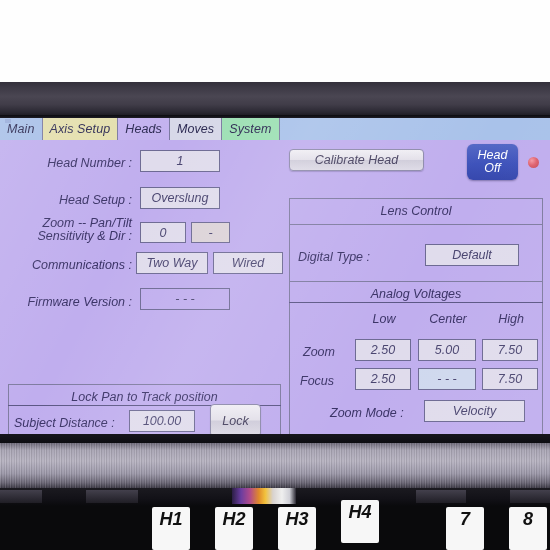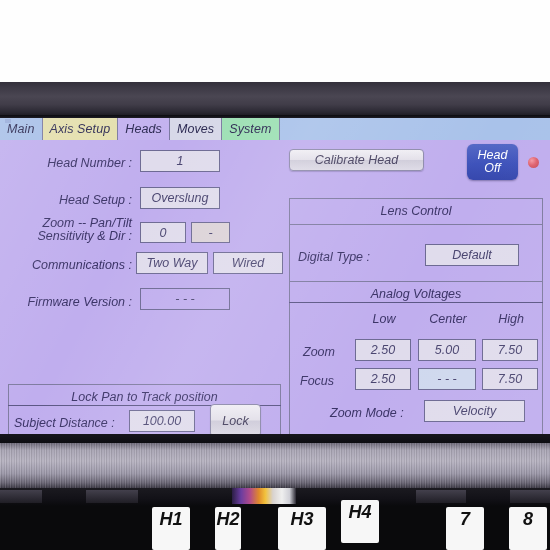--- a/index.html
+++ b/index.html
@@ -177,21 +177,21 @@
   <div class="keyboard">
     <div class="kb-strip">
       <div class="kb-seg" style="left:0px;width:42px;"></div>
       <div class="kb-seg" style="left:86px;width:52px;"></div>
       <div class="kb-seg" style="left:416px;width:50px;"></div>
       <div class="kb-seg" style="left:510px;width:40px;"></div>
       <div class="prism"></div>
     </div>
     <div id="keys">
         <div class="key" style="left: 152px; top: 19px; width: 38px; height: 43px;">H1</div>
-        <div class="key" style="left: 215px; top: 19px; width: 26px; height: 43px;">H2</div>
-        <div class="key" style="left: 278px; top: 19px; width: 48px; height: 43px;">H3</div>
+        <div class="key" style="left: 215px; top: 19px; width: 38px; height: 43px;">H2</div>
+        <div class="key" style="left: 278px; top: 19px; width: 38px; height: 43px;">H3</div>
         <div class="key" style="left: 341px; top: 12px; width: 38px; height: 43px;">H4</div>
         <div class="key" style="left: 446px; top: 19px; width: 38px; height: 43px;">7</div>
         <div class="key" style="left: 509px; top: 19px; width: 38px; height: 43px;">8</div>
       </div>
   </div>
 
 </div>
 
 </body></html>

